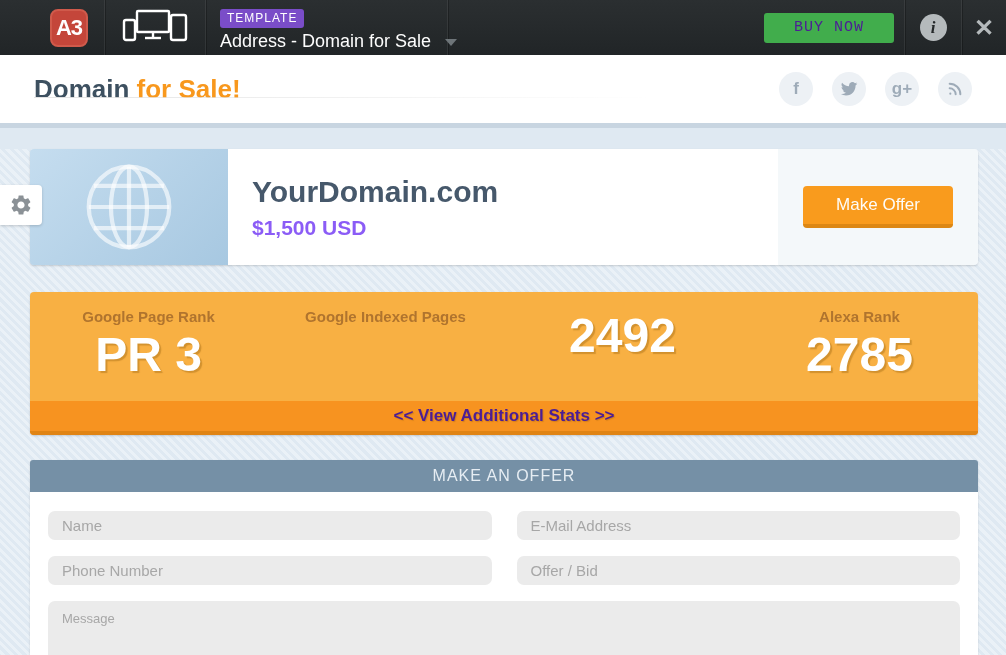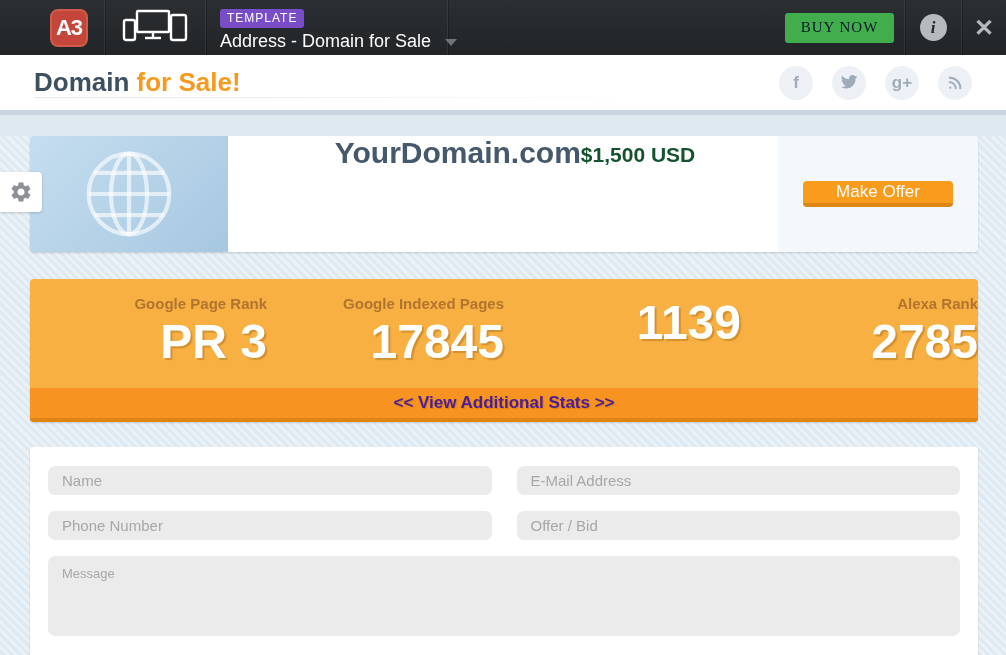--- a/index.html
+++ b/index.html
@@ -14,54 +14,54 @@
   .logo-text { color:#fff; font-weight:bold; font-size:27px; letter-spacing:1px; margin-left:10px; }
   .devices { width:101px; justify-content:center; }
   .template-sec { padding:0 14px; width:242px; }
   .template-inner { display:flex; flex-direction:column; justify-content:center; height:100%; padding-top:6px;align-items:center; }
   .template-badge { align-self:flex-start; background:#7a4dc8; color:#fff; font-size:12px; letter-spacing:1px; padding:2px 7px 3px; border-radius:3px; }
   .template-row { display:flex; align-items:center; }
   .template-name { color:#fdfdfd; font-size:18px; margin-top:3px; white-space:nowrap; }
   .caret { width:0; height:0; border-left:6px solid transparent; border-right:6px solid transparent; border-top:7px solid #6e7579; margin-left:14px; margin-top:4px; cursor:pointer; }
   .tb-spacer { flex:1; border-right:none; box-shadow:none; }
   .buynow-sec { border-right:1px solid rgba(255,255,255,0.07); padding:0 10px; }
-  .buy-now { width:109px; height:30px; background:#41ad4c; border:none; border-radius:3px; color:#0f172a; font-size:15px; letter-spacing:1px; font-family:Liberation Serif, serif; cursor:pointer; }
+  .buy-now { width:130px; height:30px; background:#41ad4c; border:none; border-radius:3px; color:#4c1d95; font-size:15px; letter-spacing:1px; font-family:Liberation Mono, monospace; cursor:pointer; }
   .info-sec { width:57px; justify-content:center; }
   .info-btn { width:27px; height:27px; border-radius:50%; background:#b5babc; color:#24282a; font-family:"Liberation Serif", serif; font-style:italic; font-weight:bold; font-size:17px; display:flex; align-items:center; justify-content:center; cursor:pointer; }
   .close-sec { width:44px; justify-content:center; border-right:none; box-shadow:none; }
   .close-btn { color:#b5babc; font-size:24px; font-weight:bold; cursor:pointer; line-height:1; }
 
   
-  .page-header { height:55px; background:#fff; display:flex; align-items:center; padding:0 34px; position:relative; }
+  .page-header { height:68px; background:#fff; display:flex; align-items:center; padding:0 34px; position:relative; }
   .page-title { font-size:26px; font-weight:bold; color:#3d5060; position:relative; }
   .page-title .accent { color:#f8981d; }
   .title-underline { position:absolute; left:34px; top:42px; width:620px; height:1px; background:linear-gradient(to right,#e4e4e4, rgba(228,228,228,0)); }
   .social { margin-left:auto; display:flex; gap:19px; }
   .soc-circle { width:34px; height:34px; border-radius:50%; background:#edf1f5; color:#9eabb8; display:flex; align-items:center; justify-content:center; font-weight:bold; font-size:17px; cursor:pointer; }
   .soc-circle svg { display:block; }
   .blue-line { height:5px; background:#c8d5e1; }
 
   
   .content { position:relative; height:534px; background:repeating-linear-gradient(45deg,#dfe9f2 0px,#dfe9f2 3px,#eaf1f7 3px,#eaf1f7 6px); }
   .gear-tab { position:absolute; left:0; top:36px; width:42px; height:40px; background:#fff; border-radius:0 4px 4px 0; box-shadow:0 1px 3px rgba(0,0,0,0.18); display:flex; align-items:center; justify-content:center; cursor:pointer; }
   .gear-tab svg { width:24px; height:24px; fill:#8b9196; }
 
   .card { margin:21px 28px 0 30px; width:948px; height:116px; display:flex; border-radius:4px; box-shadow:0 1px 2px rgba(0,0,0,0.15); overflow:hidden; }
   .globe-pane { width:198px; background:linear-gradient(135deg,#c5ddef,#a7c8e1); display:flex; align-items:center; justify-content:center; }
   .globe-pane svg { width:106px; height:106px; stroke:rgba(255,255,255,0.62); fill:none; stroke-width:4; }
-  .info-pane { flex:1; background:#fff; display:flex; flex-direction:row; justify-content:center; padding-left:24px; }
+  .info-pane { flex:1; background:#fff; display:flex; flex-direction:column; justify-content:center; padding-left:24px; }
   .domain-name { font-size:30px; font-weight:bold; color:#46586b; }
-  .domain-price { font-size:21px; font-weight:bold; color:#14532d; margin-top:7px; }
+  .domain-price { font-size:21px; font-weight:bold; color:#8b5cf6; margin-top:7px; }
   .action-pane { width:200px; background:#f4f8fa; display:flex; align-items:center; justify-content:center; }
-  .make-offer { width:150px; height:26px; background:#f99b1d; border:none; border-bottom:4px solid #dc8714; border-radius:4px; color:#fefcf8; font-size:17px; font-family:inherit; cursor:pointer; }
+  .make-offer { width:150px; height:42px; background:#f99b1d; border:none; border-bottom:4px solid #dc8714; border-radius:4px; color:#fefcf8; font-size:17px; font-family:inherit; cursor:pointer; }
 
   
   .stats-panel { margin:27px 28px 0 30px; width:948px; border-radius:4px; overflow:hidden; box-shadow:0 1px 2px rgba(0,0,0,0.15); }
   .stats-grid { display:flex; background:#f8b043; padding:16px 0 18px; }
-  .stat-col { flex:1; text-align:right; }
+  .stat-col { flex:1; text-align:center; }
   .stat-label { font-size:15px; font-weight:bold; color:#b0742e; margin-bottom:2px; }
   .stat-value { font-size:48px; line-height:56px; font-weight:bold; color:#fff; text-shadow:2px 2px 1px rgba(140,90,10,0.35); }
   .view-stats { height:34px; background:#f79320; border-bottom:4px solid #e08414; color:#4c1d95; font-size:17px; font-weight:bold; display:flex; align-items:center; justify-content:center; cursor:pointer; text-shadow:1px 1px 1px rgba(160,100,15,0.4); }
 
   
   .offer-form { margin:25px 28px 0 30px; width:948px; border-radius:3px 3px 0 0; overflow:hidden; box-shadow:0 1px 2px rgba(0,0,0,0.15); }
   .form-heading { height:32px; background:#7590a6; color:#e6edf3; font-size:16px; letter-spacing:1px; display:flex; align-items:center; justify-content:center; }
   .form-body { background:#fff; padding:19px 18px 30px; }
   .form-row { display:flex; gap:25px; margin-bottom:16px; }
   .form-input { flex:1; height:29px; background:#ebebeb; border:none; border-radius:7px; padding:0 14px; font-size:15px; font-family:inherit; color:#555; outline:none; }
@@ -159,34 +159,34 @@
   </div>
 
   <div class="stats-panel">
     <div class="stats-grid">
       <div class="stat-col">
         <div class="stat-label">Google Page Rank</div>
         <div class="stat-value">PR 3</div>
       </div>
       <div class="stat-col">
         <div class="stat-label">Google Indexed Pages</div>
-        <div class="stat-value">17845</div>
       </div>
       <div class="stat-col">
-        <div class="stat-value">1139</div>
+        <div class="stat-value">2492</div>
       </div>
       <div class="stat-col">
         <div class="stat-label">Alexa Rank</div>
         <div class="stat-value">2785</div>
       </div>
     </div>
     <div class="view-stats">&lt;&lt; View Additional Stats &gt;&gt;</div>
   </div>
 
   <div class="offer-form">
+    <div class="form-heading">MAKE AN OFFER</div>
     <div class="form-body">
       <div class="form-row">
         <input class="form-input" type="text" placeholder="Name" style="">
         <input class="form-input" type="text" placeholder="E-Mail Address" style="">
       </div>
       <div class="form-row">
         <input class="form-input" type="text" placeholder="Phone Number" style="">
         <input class="form-input" type="text" placeholder="Offer / Bid" style="">
       </div>
       <textarea class="form-textarea" placeholder="Message" style=""></textarea>

